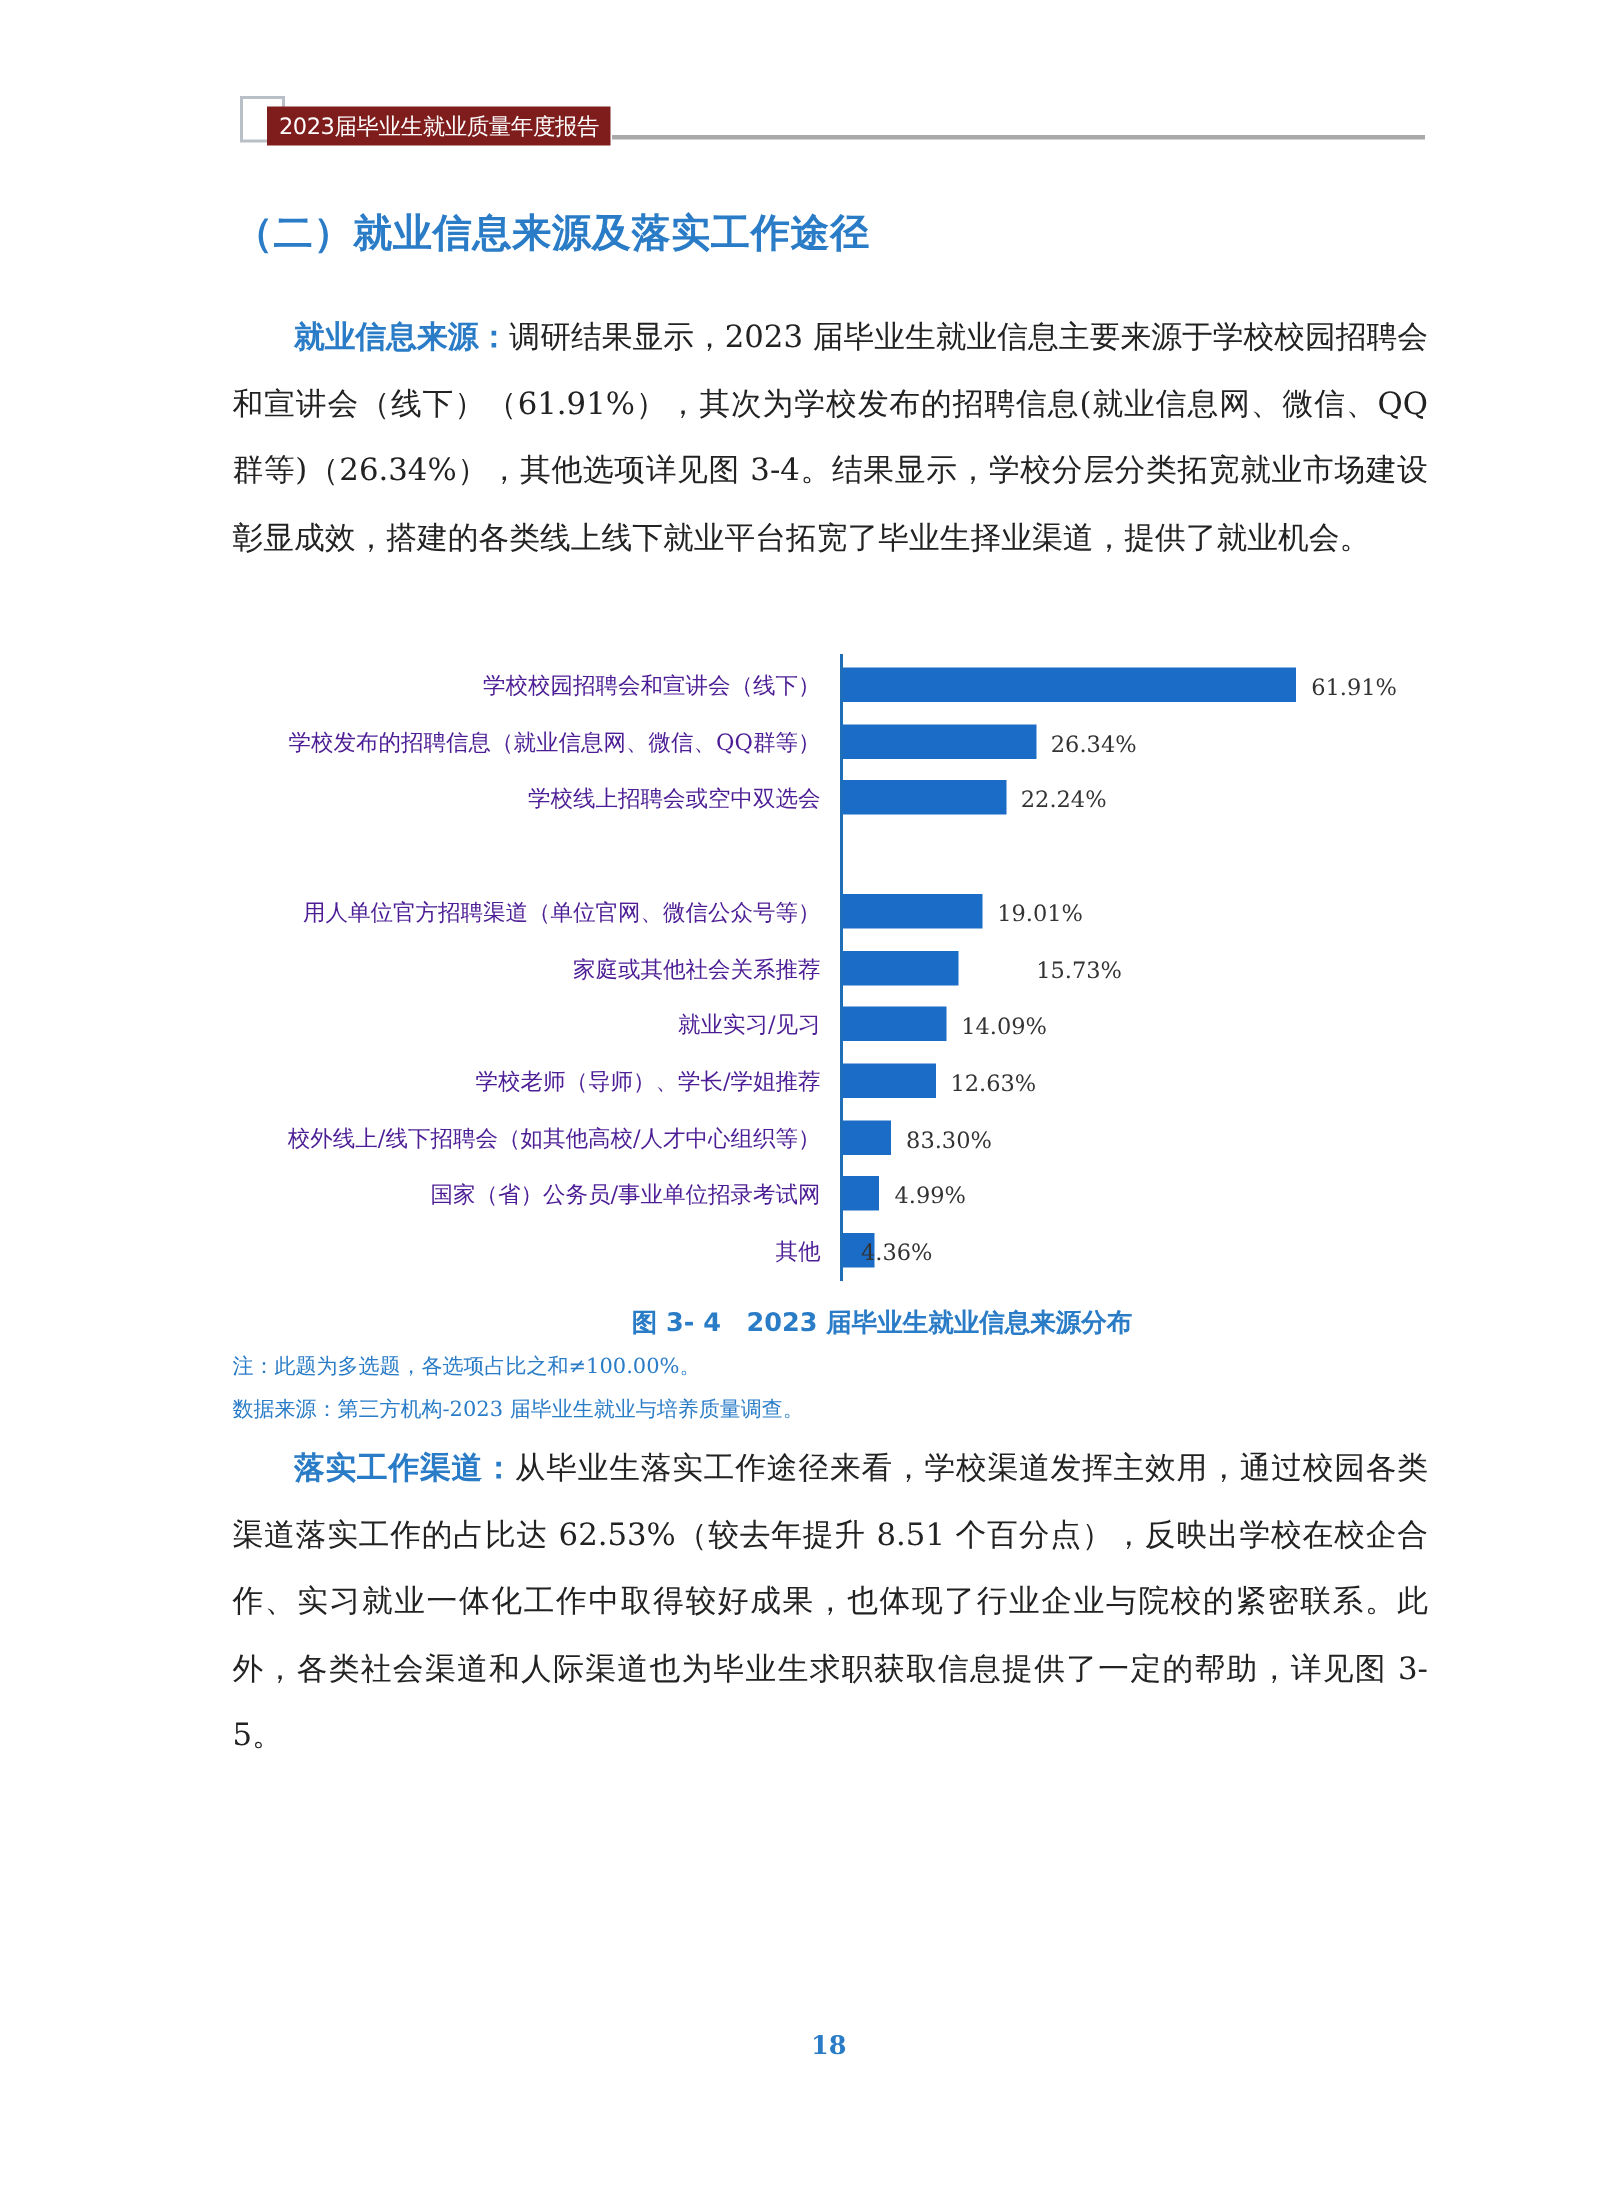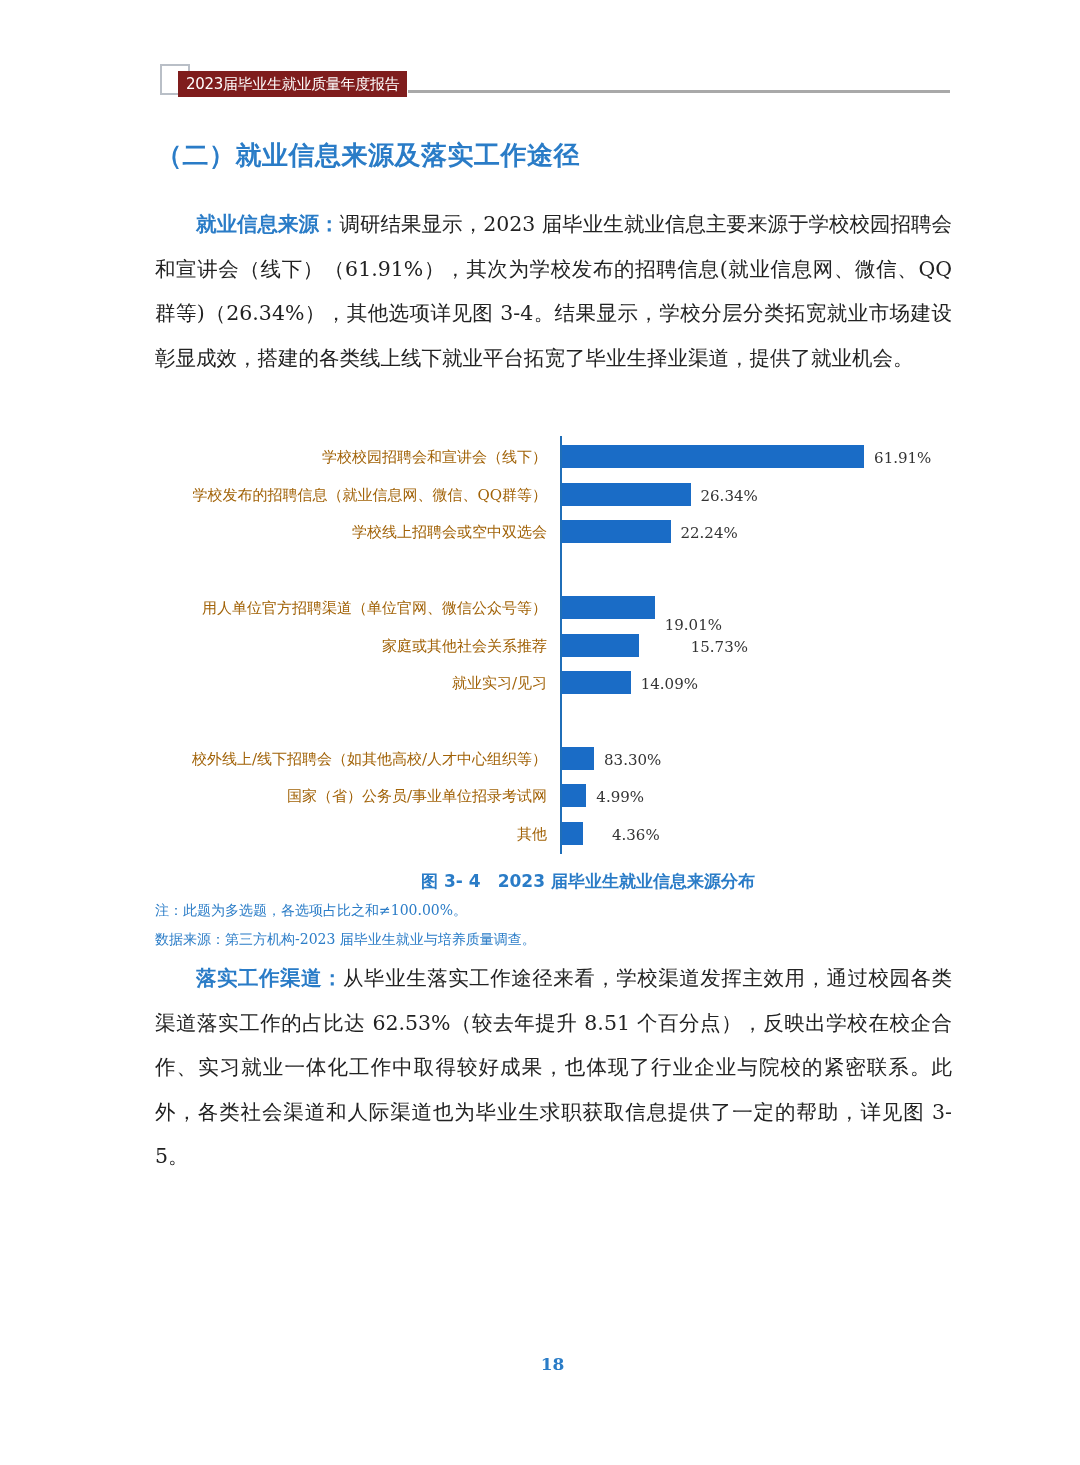--- a/index.html
+++ b/index.html
@@ -109,21 +109,21 @@
       height: 24px;
       width: 800px;
     }
     .bar-label {
       position: absolute;
       right: 403px;
       top: 0;
       height: 24px;
       line-height: 24px;
       font-size: 15px;
-      color: #a16207;
+      color: #4c1d95;
       white-space: nowrap;
       text-align: right;
     }
     .bar {
       position: absolute;
       left: 412px;
       top: 0;
       height: 23px;
       background: #1a6cc6;
     }
@@ -197,46 +197,51 @@
       <div class="bar-value" style="left: 550.539px;">26.34%</div>
     </div>
     <div class="bar-row" style="top: 84.4px;">
       <div class="bar-label">学校线上招聘会或空中双选会</div>
       <div class="bar" style="width: 108.531px; background: rgb(26, 108, 198);"></div>
       <div class="bar-value" style="left: 530.531px;">22.24%</div>
     </div>
     <div class="bar-row" style="top: 159.8px;">
       <div class="bar-label">用人单位官方招聘渠道（单位官网、微信公众号等）</div>
       <div class="bar" style="width: 92.7688px; background: rgb(26, 108, 198);"></div>
-      <div class="bar-value" style="left: 514.769px; margin-top: 16px;">19.01%</div>
+      <div class="bar-value" style="left: 514.769px;">19.01%</div>
     </div>
     <div class="bar-row" style="top: 197.5px;">
       <div class="bar-label">家庭或其他社会关系推荐</div>
       <div class="bar" style="width: 76.7624px; background: rgb(26, 108, 198);"></div>
       <div class="bar-value" style="left: 498.762px; margin-left: 42px;">15.73%</div>
     </div>
     <div class="bar-row" style="top: 235.2px;">
       <div class="bar-label">就业实习/见习</div>
       <div class="bar" style="width: 68.7592px; background: rgb(26, 108, 198);"></div>
       <div class="bar-value" style="left: 490.759px;">14.09%</div>
     </div>
+    <div class="bar-row" style="top: 272.9px;">
+      <div class="bar-label">学校老师（导师）、学长/学姐推荐</div>
+      <div class="bar" style="width: 61.6344px; background: rgb(26, 108, 198);"></div>
+      <div class="bar-value" style="left: 483.634px;">12.63%</div>
+    </div>
     <div class="bar-row" style="top: 310.6px;">
       <div class="bar-label">校外线上/线下招聘会（如其他高校/人才中心组织等）</div>
       <div class="bar" style="width: 32.0616px; background: rgb(26, 108, 198);"></div>
       <div class="bar-value" style="left: 454.062px;">83.30%</div>
     </div>
     <div class="bar-row" style="top: 348.3px; text-decoration: underline;">
       <div class="bar-label">国家（省）公务员/事业单位招录考试网</div>
       <div class="bar" style="width: 24.3512px; background: rgb(26, 108, 198);"></div>
       <div class="bar-value" style="left: 446.351px;">4.99%</div>
     </div>
     <div class="bar-row" style="top: 386px;">
       <div class="bar-label">其他</div>
       <div class="bar" style="width: 21.2768px; background: rgb(26, 108, 198);"></div>
-      <div class="bar-value" style="left: 462px;">4.36%</div>
+      <div class="bar-value" style="left: 424px;">4.36%</div>
     </div>
   </div>
 
 <div class="fig-caption">图 3- 4　2023 届毕业生就业信息来源分布</div>
 <div class="note note1">注：此题为多选题，各选项占比之和≠100.00%。</div>
 <div class="note note2">数据来源：第三方机构-2023 届毕业生就业与培养质量调查。</div>
 
 <p class="para para2"><span class="lead">落实工作渠道：</span><span>从毕业生落实工作途径来看，学校渠道发挥主效用，通过校园各类渠道落实工作的占比达 62.53%（较去年提升 8.51 个百分点），反映出学校在校企合作、实习就业一体化工作中取得较好成果，也体现了行业企业与院校的紧密联系。此外，各类社会渠道和人际渠道也为毕业生求职获取信息提供了一定的帮助，详见图 3-5。</span></p>
 
 <div class="page-number">18</div>

